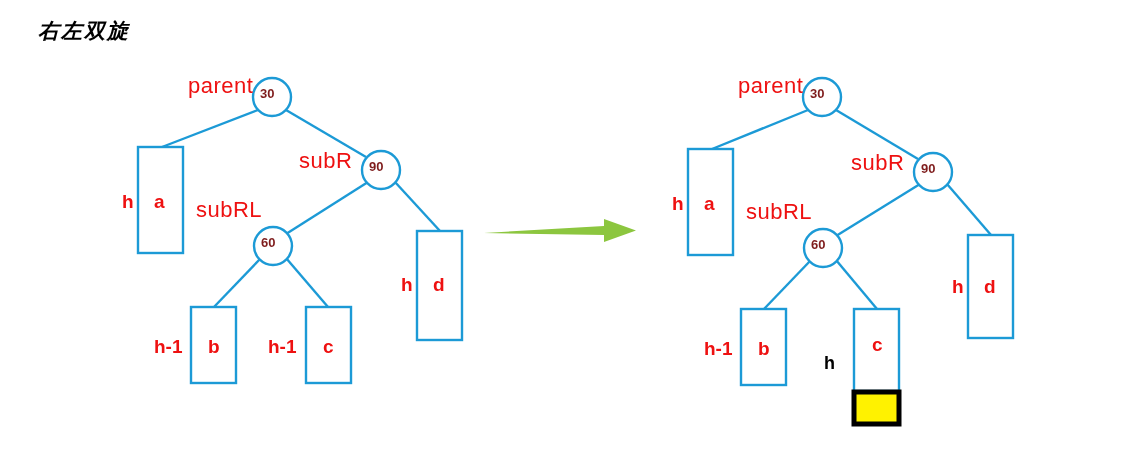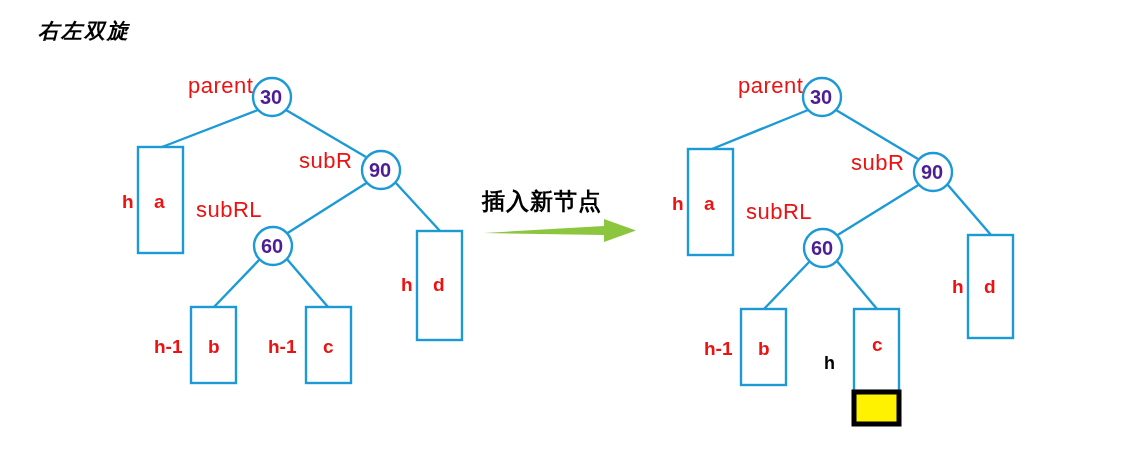--- a/index.html
+++ b/index.html
@@ -62,23 +62,23 @@
   }
   .lbl-h {
     font-size: 19px;
     font-weight: bold;
   }
   .lbl-box {
     font-size: 19px;
     font-weight: bold;
   }
   .lbl-node {
-    font-size: 20px;
+    font-size: 13px;
     font-weight: bold;
-    color: #4c1d95;
+    color: #7f1d1d;
   }
   .lbl-h-black {
     color: #000000;
     font-size: 18px;
     font-weight: bold;
   }
 </style>
 </head>
 <body>
 
@@ -133,21 +133,20 @@
       <rect x="838" y="392" width="45" height="32" fill="#FFF200" stroke="#000000" stroke-width="5"></rect>
 
       <circle class="circ" cx="806" cy="97" r="19"></circle>
       <circle class="circ" cx="917" cy="172" r="19"></circle>
       <circle class="circ" cx="807" cy="248" r="19"></circle>
     </g>
   </svg>
 
   <div class="title-cn">右左双旋</div>
 
-  <div class="arrow-caption">插入新节点</div>
 
   <div class="lbl lbl-name" style="left:172px; top:73px;">parent</div>
   <div class="lbl lbl-node" style="left:244px; top:86px;">30</div>
 
   <div class="lbl lbl-name" style="left:283px; top:148px;">subR</div>
   <div class="lbl lbl-node" style="left:353px; top:159px;">90</div>
 
   <div class="lbl lbl-name" style="left:180px; top:197px;">subRL</div>
   <div class="lbl lbl-node" style="left:245px; top:235px;">60</div>
 

